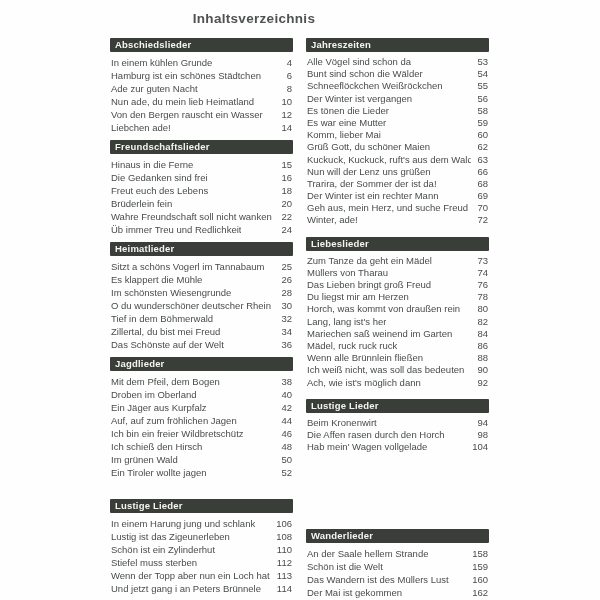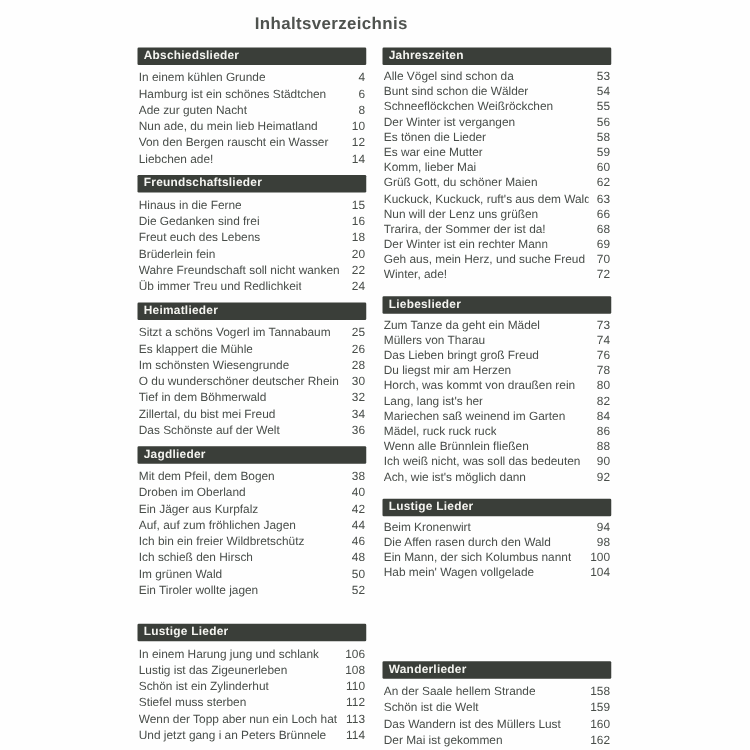--- a/index.html
+++ b/index.html
@@ -18,21 +18,20 @@
   .doc-title {
     position: absolute;
     top: 11px;
     left: 0;
     width: 508px;
     text-align: center;
     font-size: 13.5px;
     font-weight: bold;
     letter-spacing: 0.3px;
     color: #4f534f;
-    margin-left: 11px;
   }
   .col {
     position: absolute;
     width: 183px;
   }
   .col-left-top    { left: 110px; top: 38px; }
   .col-right-top   { left: 306px; top: 38px; }
   .col-left-bottom { left: 110px; top: 499px; }
   .col-right-bottom{ left: 306px; top: 499px; margin-top: 30px; }
 
@@ -401,28 +400,24 @@
       </div>
       <div class="sec-items">
 
           <div class="toc-row">
             <span class="toc-title">Beim Kronenwirt</span>
             <span class="toc-page">94</span>
           </div>
 
 
           <div class="toc-row">
-            <span class="toc-title">Die Affen rasen durch den Wald</span>
+            <span class="toc-title">Die Affen rasen durch den Horch</span>
             <span class="toc-page">98</span>
           </div>
 
-          <div class="toc-row">
-            <span class="toc-title">Ein Mann, der sich Kolumbus nannt</span>
-            <span class="toc-page">100</span>
-          </div>
 
 
           <div class="toc-row">
             <span class="toc-title">Hab mein' Wagen vollgelade</span>
             <span class="toc-page">104</span>
           </div>
         </div>
     </div>
 
   </div>

